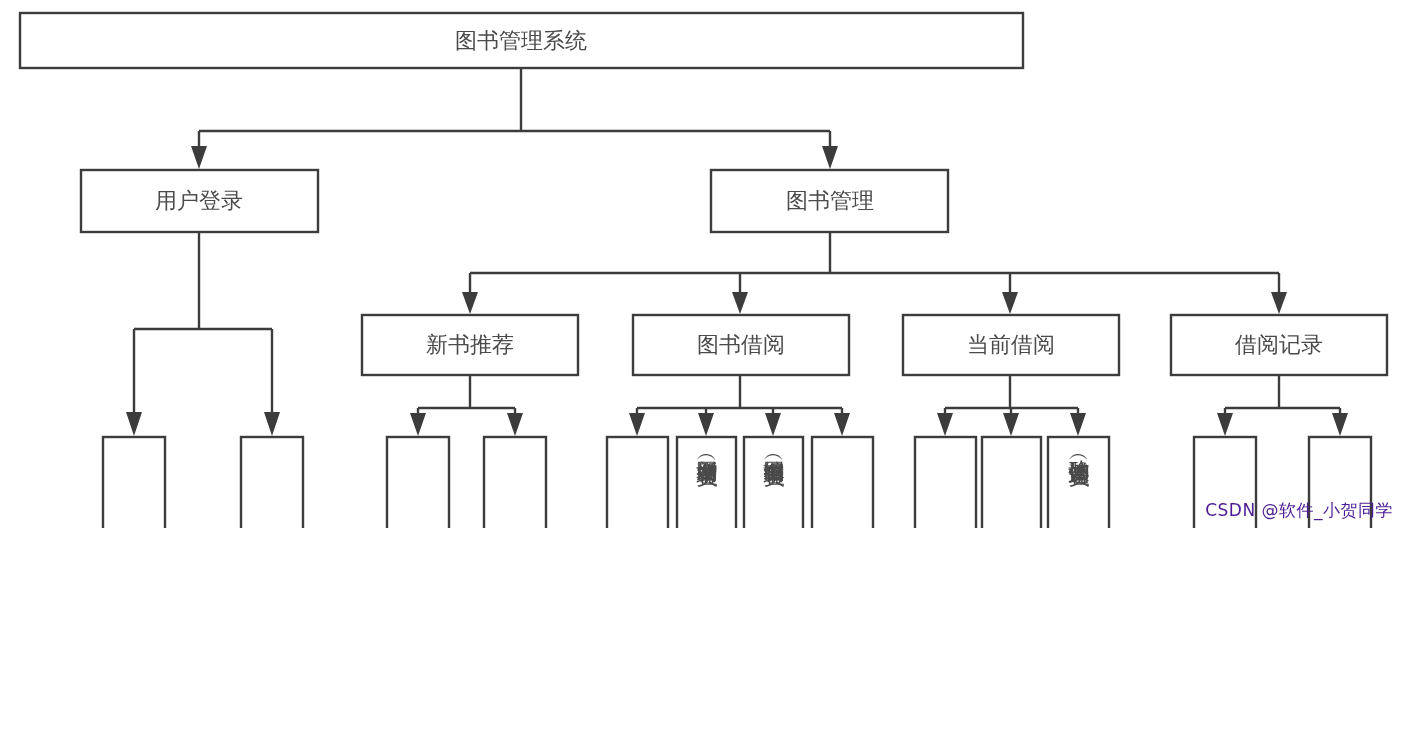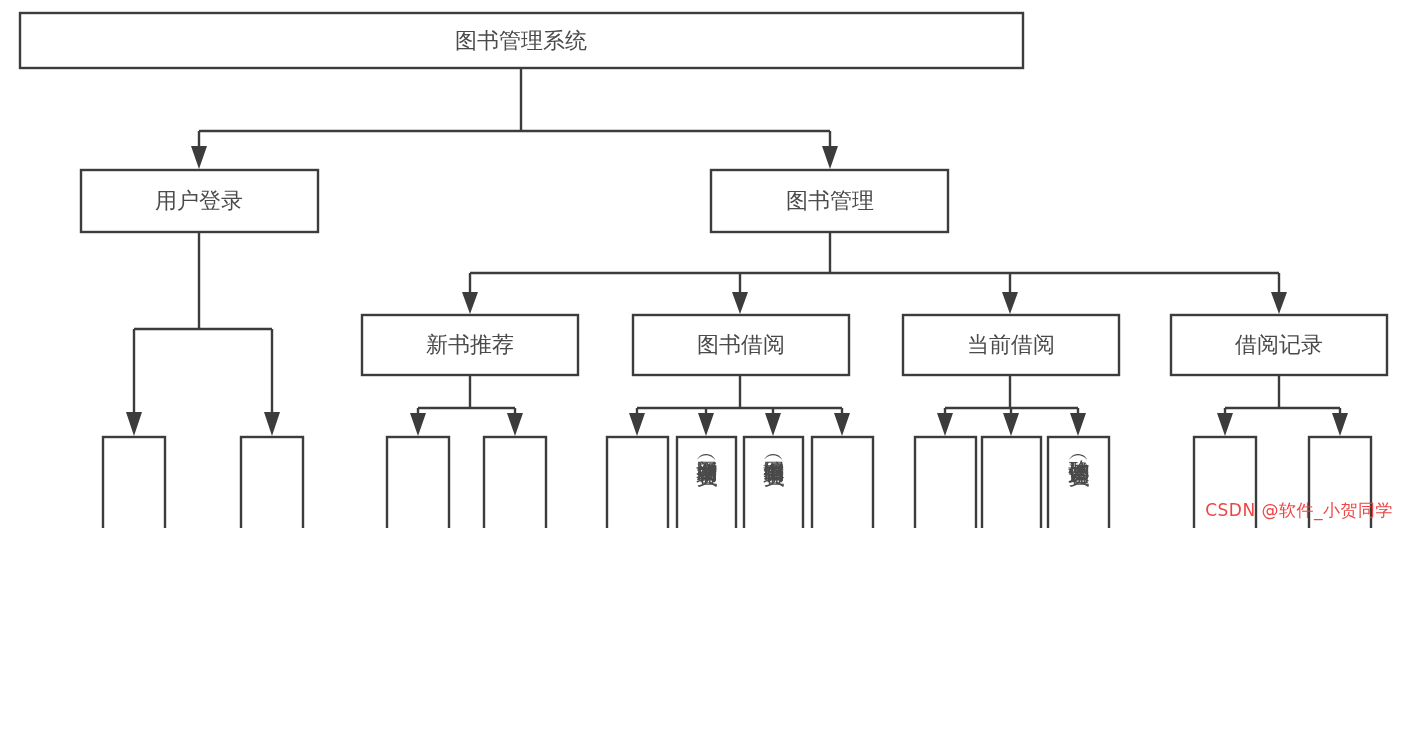--- a/index.html
+++ b/index.html
@@ -43,21 +43,21 @@
     stroke-linecap: butt;
   }
   .arrow-head {
     fill: #3c3c3c;
     stroke: none;
   }
   .watermark {
     position: absolute;
     right: 12px;
     bottom: 6px;
-    color: #ef4444;
+    color: #4c1d95;
     font-size: 17px;
     font-family: "DejaVu Sans", "Liberation Sans", sans-serif;
     letter-spacing: 0.5px;
     white-space: nowrap;
     pointer-events: none;
   }
 </style>
 </head>
 <body>
 

